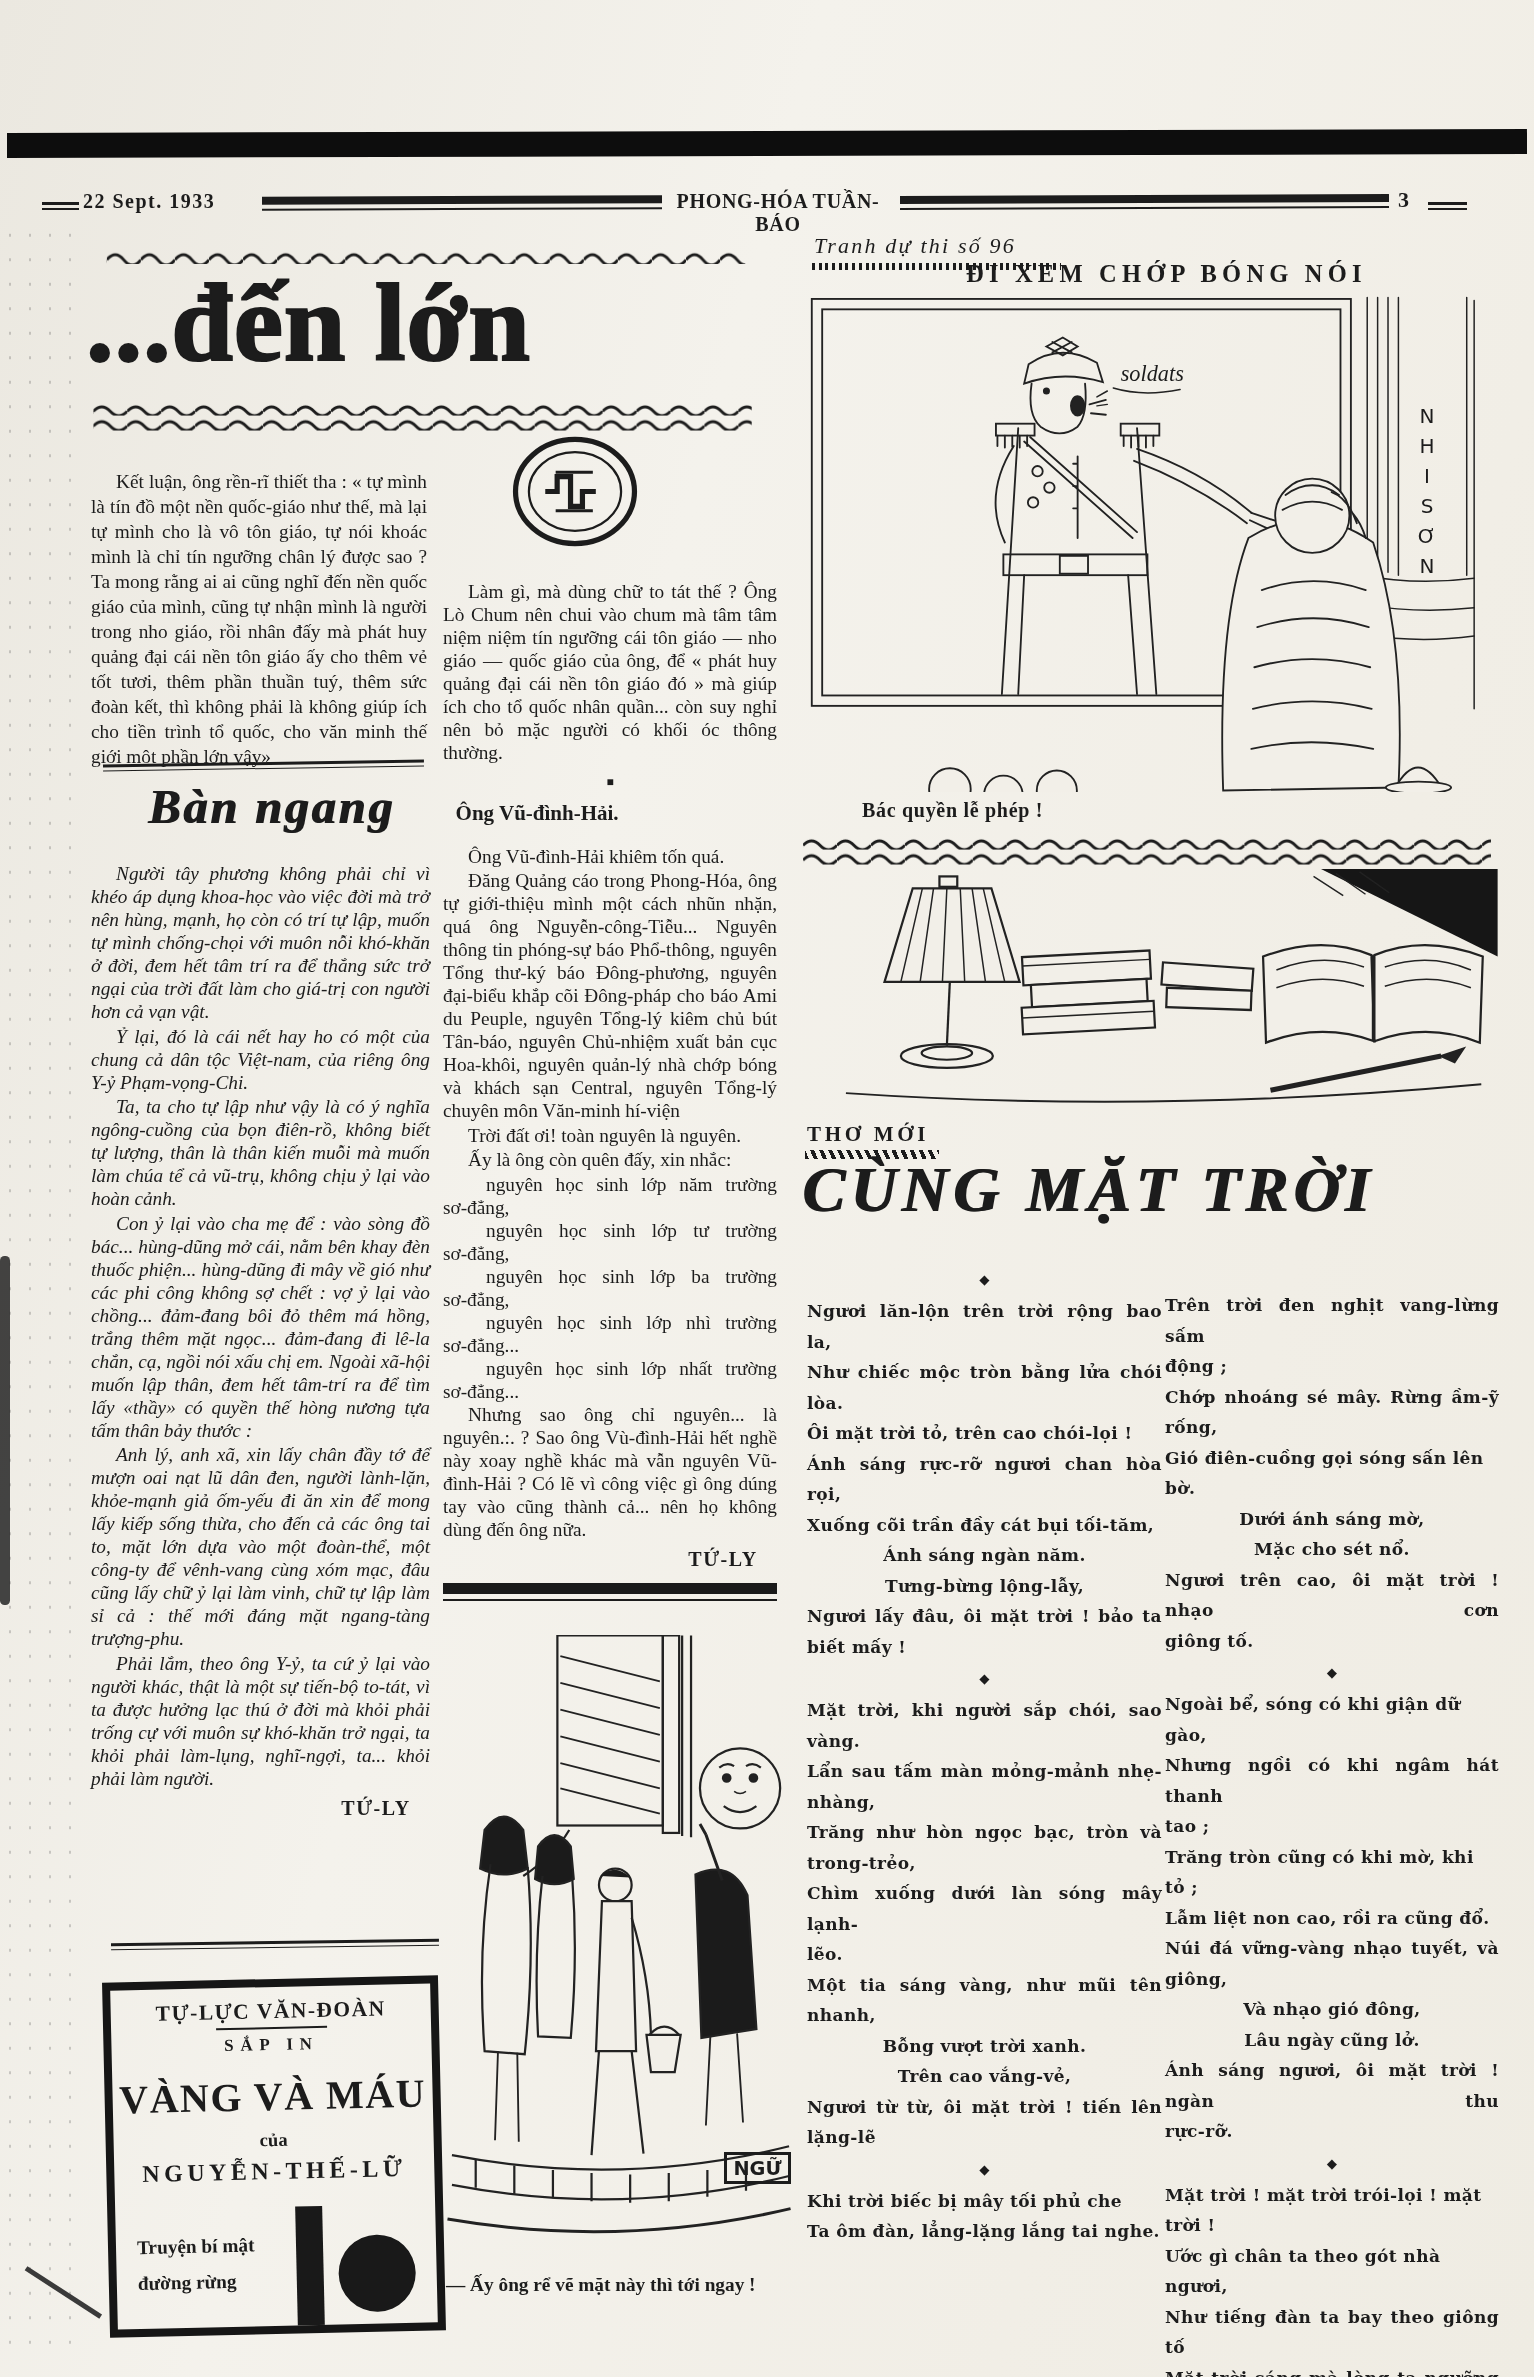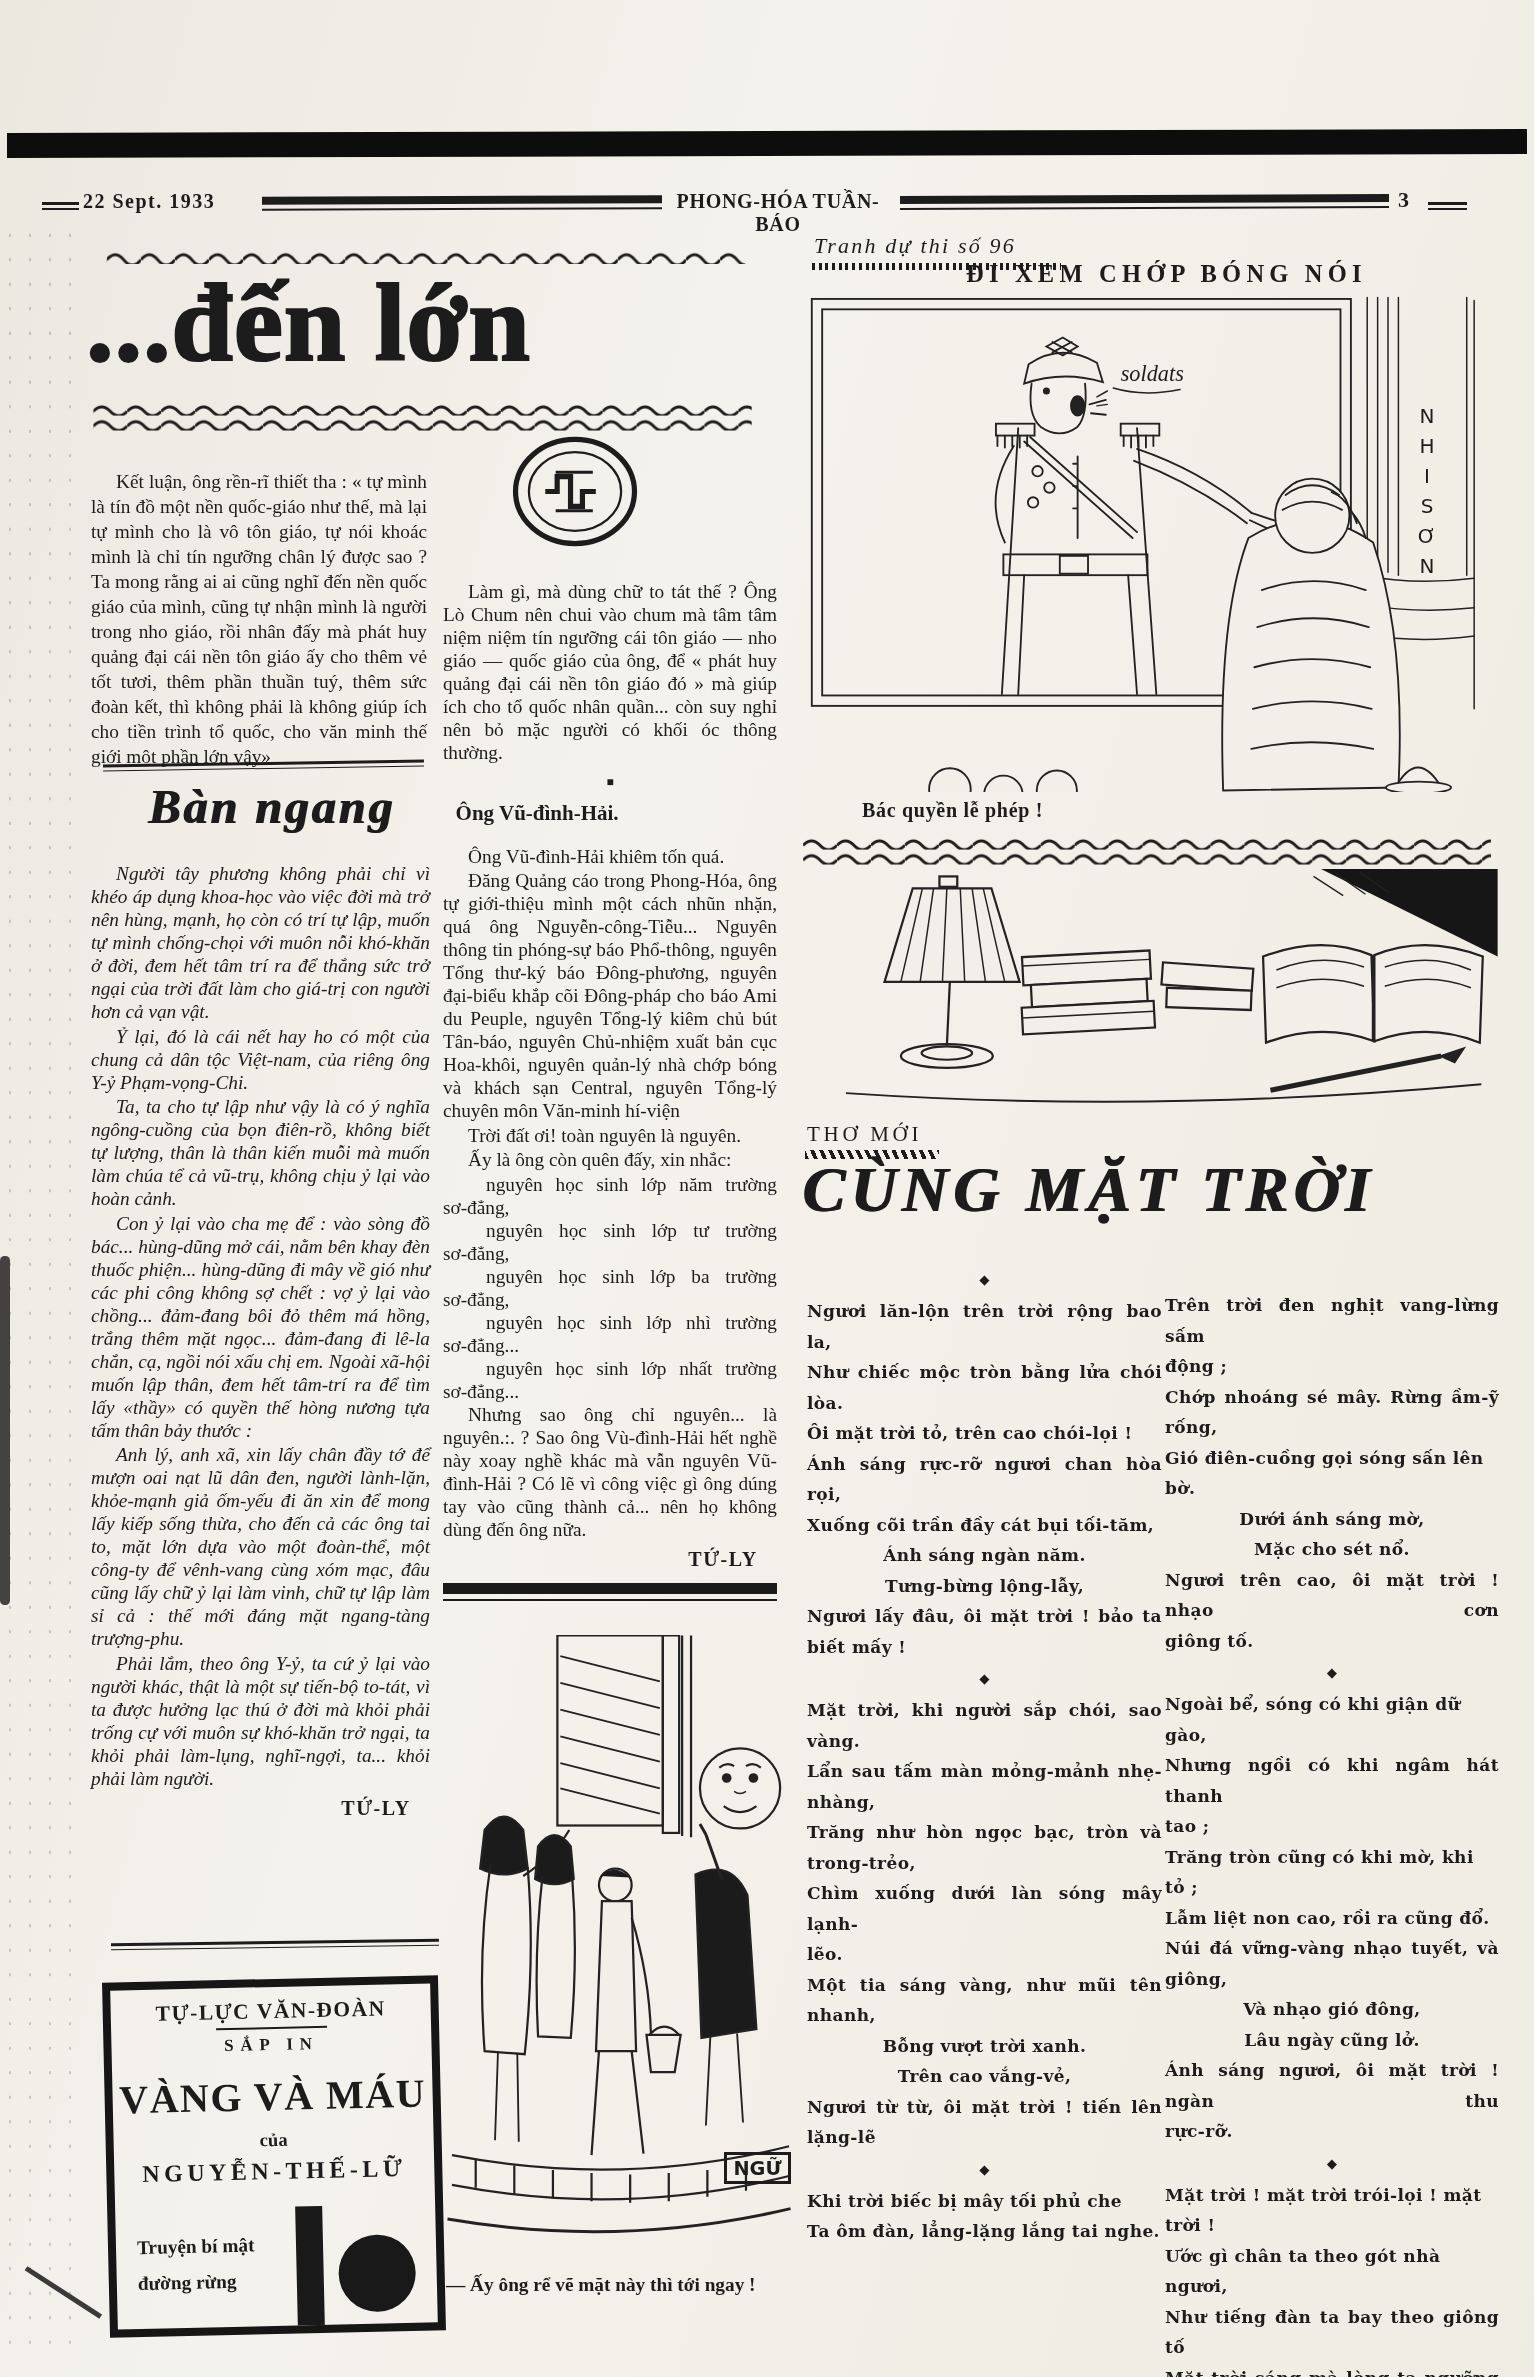--- a/index.html
+++ b/index.html
@@ -72,21 +72,21 @@
   .contest-title{left:966px;top:260px;font-size:24.5px;font-weight:bold;letter-spacing:5.2px;}
   .cartoon1{left:801px;top:293px;width:678px;height:499px;}
   .cartoon1 svg{display:block;}
   .artist1{position:absolute;right:40px;top:111px;writing-mode:vertical-rl;text-orientation:upright;
     font-size:20px;letter-spacing:6px;font-family:"DejaVu Sans",sans-serif;}
   .caption1{left:862px;top:799px;font-size:20px;font-weight:bold;letter-spacing:0.7px;}
   .w-right{left:801px;top:835px;}
   
   .stilllife{left:801px;top:869px;width:697px;height:239px;}
   
-  .tho-moi{left:807px;top:1122px;font-size:21px;font-weight:normal;letter-spacing:3.7px;}
+  .tho-moi{left:807px;top:1122px;font-size:21px;font-weight:bold;letter-spacing:3.7px;}
   .tho-hatch{left:805px;top:1150px;width:134px;height:9px;
     background:repeating-linear-gradient(65deg,var(--ink) 0 3.7px,transparent 3.7px 8.2px);}
   .poem-title{left:802px;top:1153px;width:697px;font-size:64px;font-weight:bold;font-style:italic;
     letter-spacing:5.2px;text-shadow:1.5px 0 0 var(--ink);white-space:nowrap;}
   .poem{font-family:"DejaVu Serif","Liberation Serif",serif;font-weight:bold;font-size:17px;letter-spacing:0.4px;}
   .poem-a{left:807px;top:1263px;width:355px;line-height:30.5px;}
   .poem-b{left:1165px;top:1290px;width:334px;line-height:30.5px;}
   .epigraph{width:290px;margin-left:auto;text-align:center;font-weight:normal;font-size:17px;line-height:27px;letter-spacing:0;}
   .epi-ref{padding-left:89px;}
   

